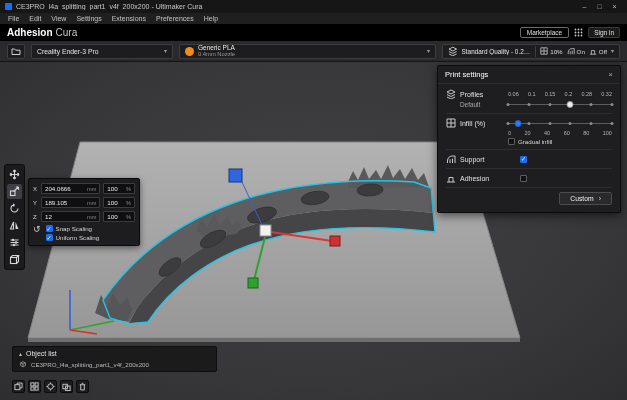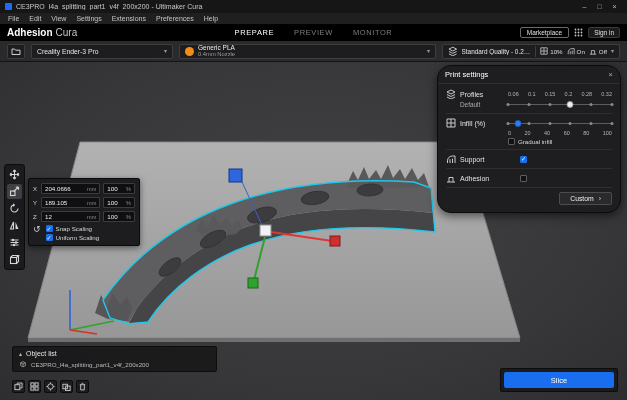--- a/index.html
+++ b/index.html
@@ -67,21 +67,21 @@
 .reset{color:#cfcfcf;font-size:9px;line-height:9px}
 .sp-checks{display:flex;flex-direction:column;gap:2px}
 .chk-row{display:flex;align-items:center;gap:3px}
 .checkbox{width:7px;height:7px;border:1px solid #5e5e60;border-radius:1px;background:#111;display:flex;align-items:center;justify-content:center;flex:0 0 auto}
 .checkbox .mark{display:none;color:#fff;font-size:6px;line-height:6px}
 .checkbox.checked{background:#196ef0;border-color:#196ef0}
 .checkbox.checked .mark{display:block}
 .chk-label{font-size:6.2px;color:#d8d8d8}
 
 
-#print-settings{position:absolute;top:3px;right:6px;width:184px;background:#1e1e20;border:1px solid #0b0b0b;border-radius:14px;box-shadow:0 3px 10px rgba(0,0,0,.55)}
+#print-settings{position:absolute;top:3px;right:6px;width:184px;background:#1e1e20;border:1px solid #0b0b0b;border-radius:2px;box-shadow:0 3px 10px rgba(0,0,0,.55)}
 .ps-header{display:flex;align-items:center;padding:4px 7px;border-bottom:1px solid #2e2e30}
 .ps-title{font-size:7.5px;color:#fff}
 .ps-close{margin-left:auto;color:#a8a8a8;font-size:8px;line-height:8px}
 .ps-body{padding:5px 8px 7px}
 .ps-row{display:flex;align-items:center;gap:4px;min-height:10px}
 .ps-icon{width:10px;height:10px;flex:0 0 auto;display:flex;align-items:center;justify-content:center}
 .ps-icon svg{stroke:#c9c9c9;fill:none;stroke-width:1}
 .ps-label{font-size:7px;color:#e2e2e2}
 .ps-label.fixed{width:56px}
 .ps-sub{margin-left:14px;font-size:6.4px;color:#ababab}
@@ -138,25 +138,20 @@
     <span>View</span>
     <span>Settings</span>
     <span>Extensions</span>
     <span>Preferences</span>
     <span>Help</span>
   </div>
 
   <div id="header">
     <span class="brand">Adhesion</span>
     <span class="brand-light">Cura</span>
-    <div class="tabs">
-      <span class="tab checked">PREPARE</span>
-      <span class="tab">PREVIEW</span>
-      <span class="tab">MONITOR</span>
-    </div>
     <div class="header-right">
       <button class="marketplace-btn">Marketplace</button>
       <svg width="9" height="9" viewBox="0 0 9 9">
         <g fill="#c8c8c8">
             <circle cx="1.5" cy="1.5" r="0.9"></circle>
             <circle cx="4.5" cy="1.5" r="0.9"></circle>
             <circle cx="7.5" cy="1.5" r="0.9"></circle>
         <circle cx="1.5" cy="4.5" r="0.9"></circle>
             <circle cx="4.5" cy="4.5" r="0.9"></circle>
             <circle cx="7.5" cy="4.5" r="0.9"></circle>
@@ -493,18 +488,15 @@
             <rect x="4" y="4.5" width="5" height="5"></rect>
           </svg>
       </button>
       <button class="ot-btn">
         <svg width="9" height="9" viewBox="0 0 10 10">
             <path d="M2 3 H8 M3 3 V8.8 H7 V3 M4 1.5 H6"></path>
           </svg>
       </button>
     </div>
 
-    <div id="slice-panel">
-      <button id="slice-button">Slice</button>
-    </div>
 
   </div>
 </div>
 
 </body></html>

